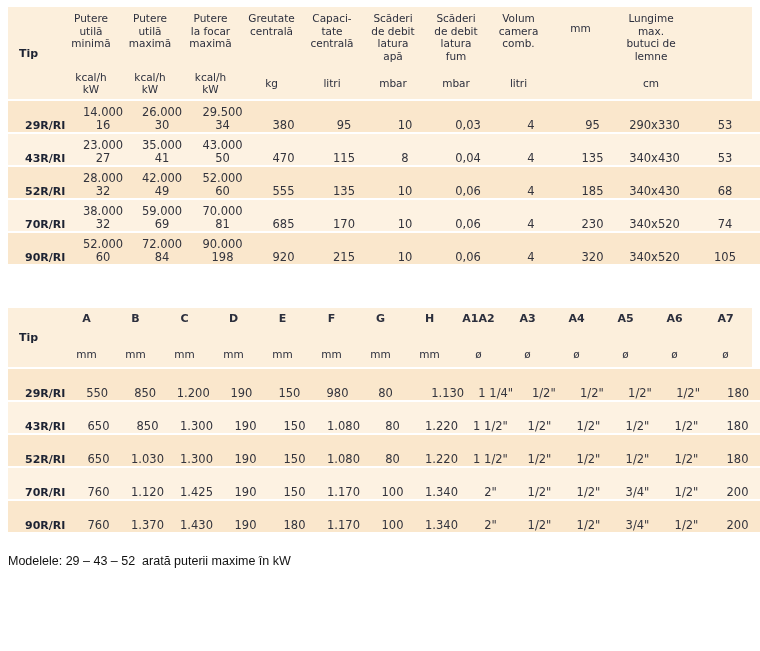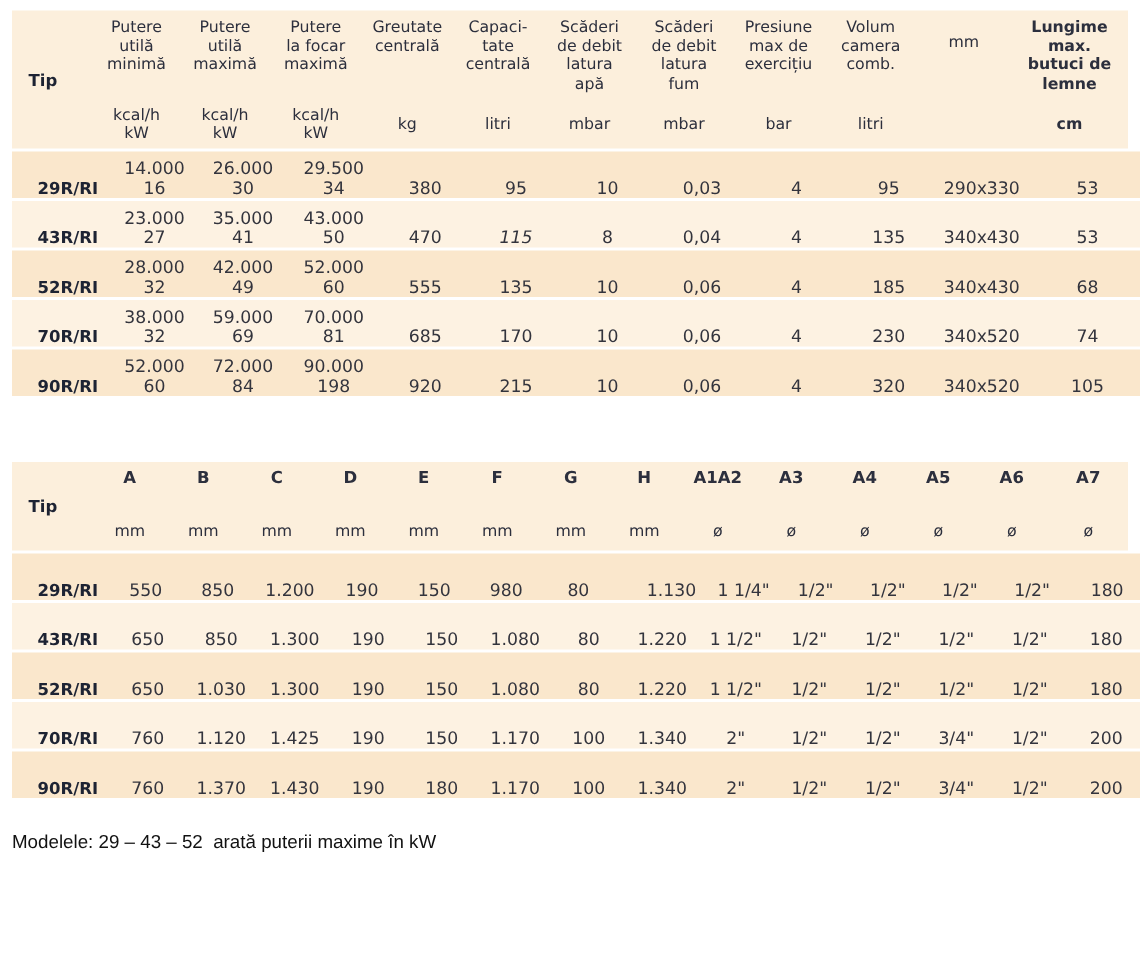--- a/index.html
+++ b/index.html
@@ -84,36 +84,30 @@
 apă</div>
             <div class="hunit">mbar</div>
           </div>
           <div class="hcell" style="width: 64px;">
             <div class="htxt">Scăderi
 de debit
 latura
 fum</div>
             <div class="hunit">mbar</div>
           </div>
-          <div class="hcell" style="width: 62px;">
-            <div class="htxt">Presiune
-max de
-exercițiu</div>
-            <div class="hunit">bar</div>
-          </div>
           <div class="hcell" style="width: 61px;">
             <div class="htxt">Volum
 camera
 comb.</div>
             <div class="hunit">litri</div>
           </div>
           <div class="hcell" style="width: 63px;">
             <div class="hunit">mm</div>
           </div>
-          <div class="hcell" style="width: 78px; font-weight: bold;">
+          <div class="hcell" style="width: 78px;">
             <div class="htxt">Lungime
 max.
 butuci de
 lemne</div>
             <div class="hunit">cm</div>
           </div>
         </div>
     </div>
     <div class="tbody">
         <div class="row dark">
@@ -135,21 +129,21 @@
         </div>
         <div class="row light">
           <div class="tipcell" style="width: 54px;">43R/RI</div>
           <div class="cell" style="width: 58px;">23.000
 27</div>
           <div class="cell" style="width: 60px;">35.000
 41</div>
           <div class="cell" style="width: 61px;">43.000
 50</div>
           <div class="cell" style="width: 61px;">470</div>
-          <div class="cell" style="width: 60px; font-style: italic;">115</div>
+          <div class="cell" style="width: 60px;">115</div>
           <div class="cell" style="width: 62px;">8</div>
           <div class="cell" style="width: 64px;">0,04</div>
           <div class="cell" style="width: 62px;">4</div>
           <div class="cell" style="width: 61px;">135</div>
           <div class="cell" style="width: 63px;">340x430</div>
           <div class="cell" style="width: 78px;">53</div>
         </div>
         <div class="row dark">
           <div class="tipcell" style="width: 54px;">52R/RI</div>
           <div class="cell" style="width: 58px;">28.000

